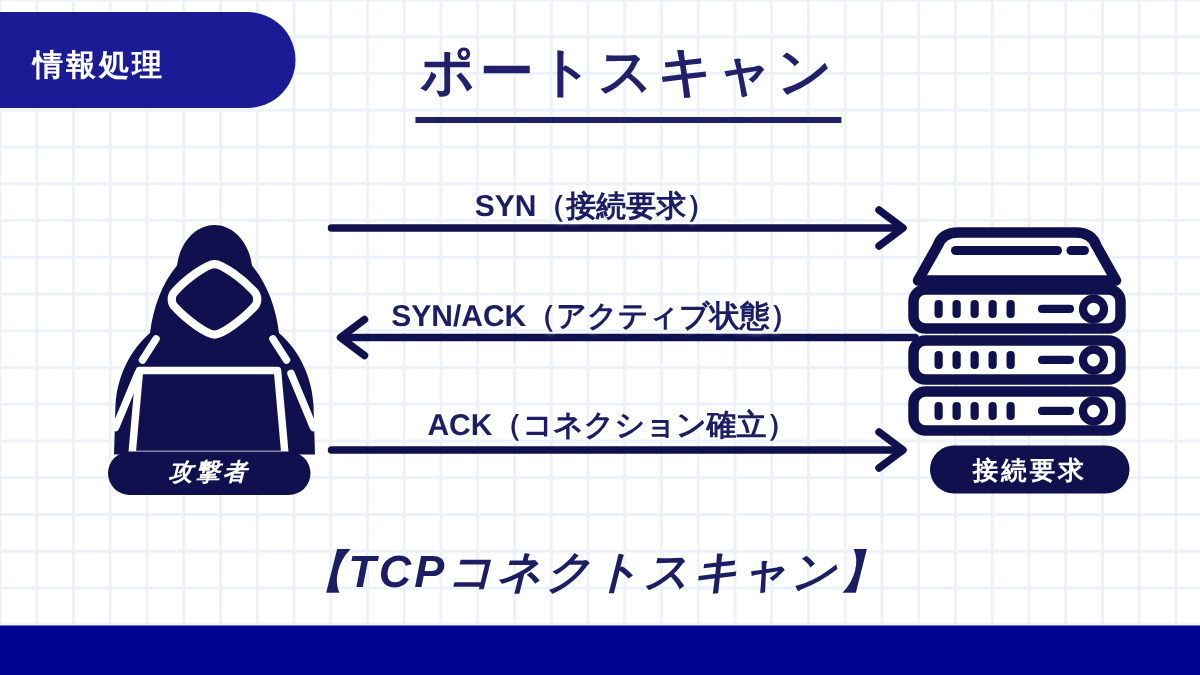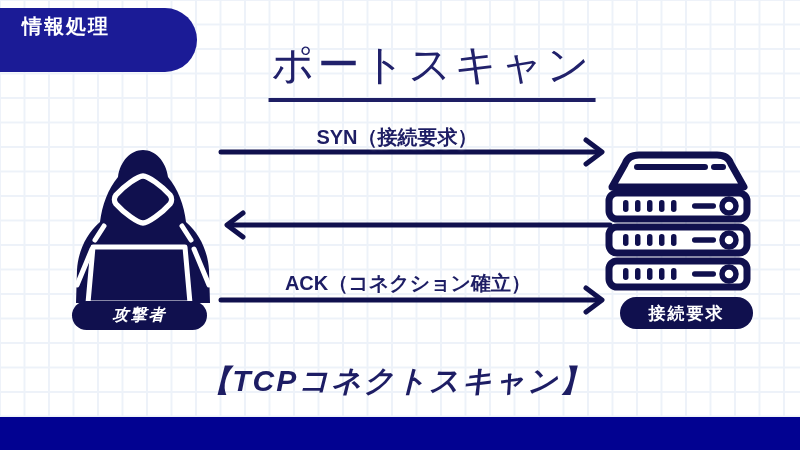--- a/index.html
+++ b/index.html
@@ -10,25 +10,25 @@
     background-image:
       linear-gradient(#edf2f9 2px, transparent 2px),
       linear-gradient(90deg, #edf2f9 2px, transparent 2px);
     background-size:24.5px 24.5px;
     background-position:-1px -1px;
   }
   .badge{
     position:absolute;left:0;top:8px;width:197px;height:64px;
     background:#1b1b96;border-radius:0 33px 33px 0;
     color:#fff;font-weight:700;font-size:20px;line-height:28px;
-    padding:4px 0 0 22px;box-sizing:border-box;letter-spacing:2px;
+    padding:22px 0 0 22px;box-sizing:border-box;letter-spacing:2px;
   }
   .title{
     position:absolute;left:414px;top:19px;transform:translateX(-50%);
-    margin:18px;font-size:42px;font-weight:400;color:#21216b;
+    margin:5px;font-size:36px;font-weight:700;color:#21216b;
     letter-spacing:3px;padding:0 3px 5px 3px;
     border-bottom:4px solid #1e1e64;white-space:nowrap;
   }
   .arrows{position:absolute;left:0;top:0;pointer-events:none;}
   .msg{
     position:absolute;left:397px;transform:translateX(-50%);
     font-size:20px;font-weight:700;color:#1d1d64;white-space:nowrap;
     text-shadow:0 0 4px #fff,0 0 4px #fff;
   }
   .msg.m1{top:124px;}
@@ -72,20 +72,21 @@
       <path d="M610,225 H229"></path>
       <path d="M243,213 L227,225 L243,237"></path>
     </g>
     <g stroke="#10104e" stroke-width="5" fill="none" stroke-linecap="round" stroke-linejoin="round">
       <path d="M221,300 H600"></path>
       <path d="M586,288 L602,300 L586,312"></path>
     </g>
   </svg>
 
   <div class="msg m1">SYN（接続要求）</div>
+  <div class="msg m2">SYN/ACK（アクティブ状態）</div>
   <div class="msg m3">ACK（コネクション確立）</div>
 
   <svg class="actor-svg attacker-svg" viewBox="0 0 140 160">
     <path fill="#10104e" d="M70,4 C58,4 47,15 45,31 C35,43 29,59 27,76 C13,88 5,106 4,124 L3,157 L137,157 L136,124 C135,106 127,88 113,76 C111,59 105,43 95,31 C93,15 82,4 70,4 Z"></path>
     <path fill="#10104e" stroke="#ffffff" stroke-width="5.5" stroke-linejoin="round" d="M70,30 C75,30 89,40 97,49 C99,51.5 99,55.5 97,58 C89,67 75,77 70,77 C65,77 51,67 43,58 C41,55.5 41,51.5 43,49 C51,40 65,30 70,30 Z"></path>
     <g stroke="#ffffff" stroke-width="5" stroke-linecap="round" fill="none">
       <path d="M31,80 L22,94"></path>
       <path d="M109,80 L118,94"></path>
       <path d="M19,103 L4,139"></path>
       <path d="M121,103 L136,139"></path>

